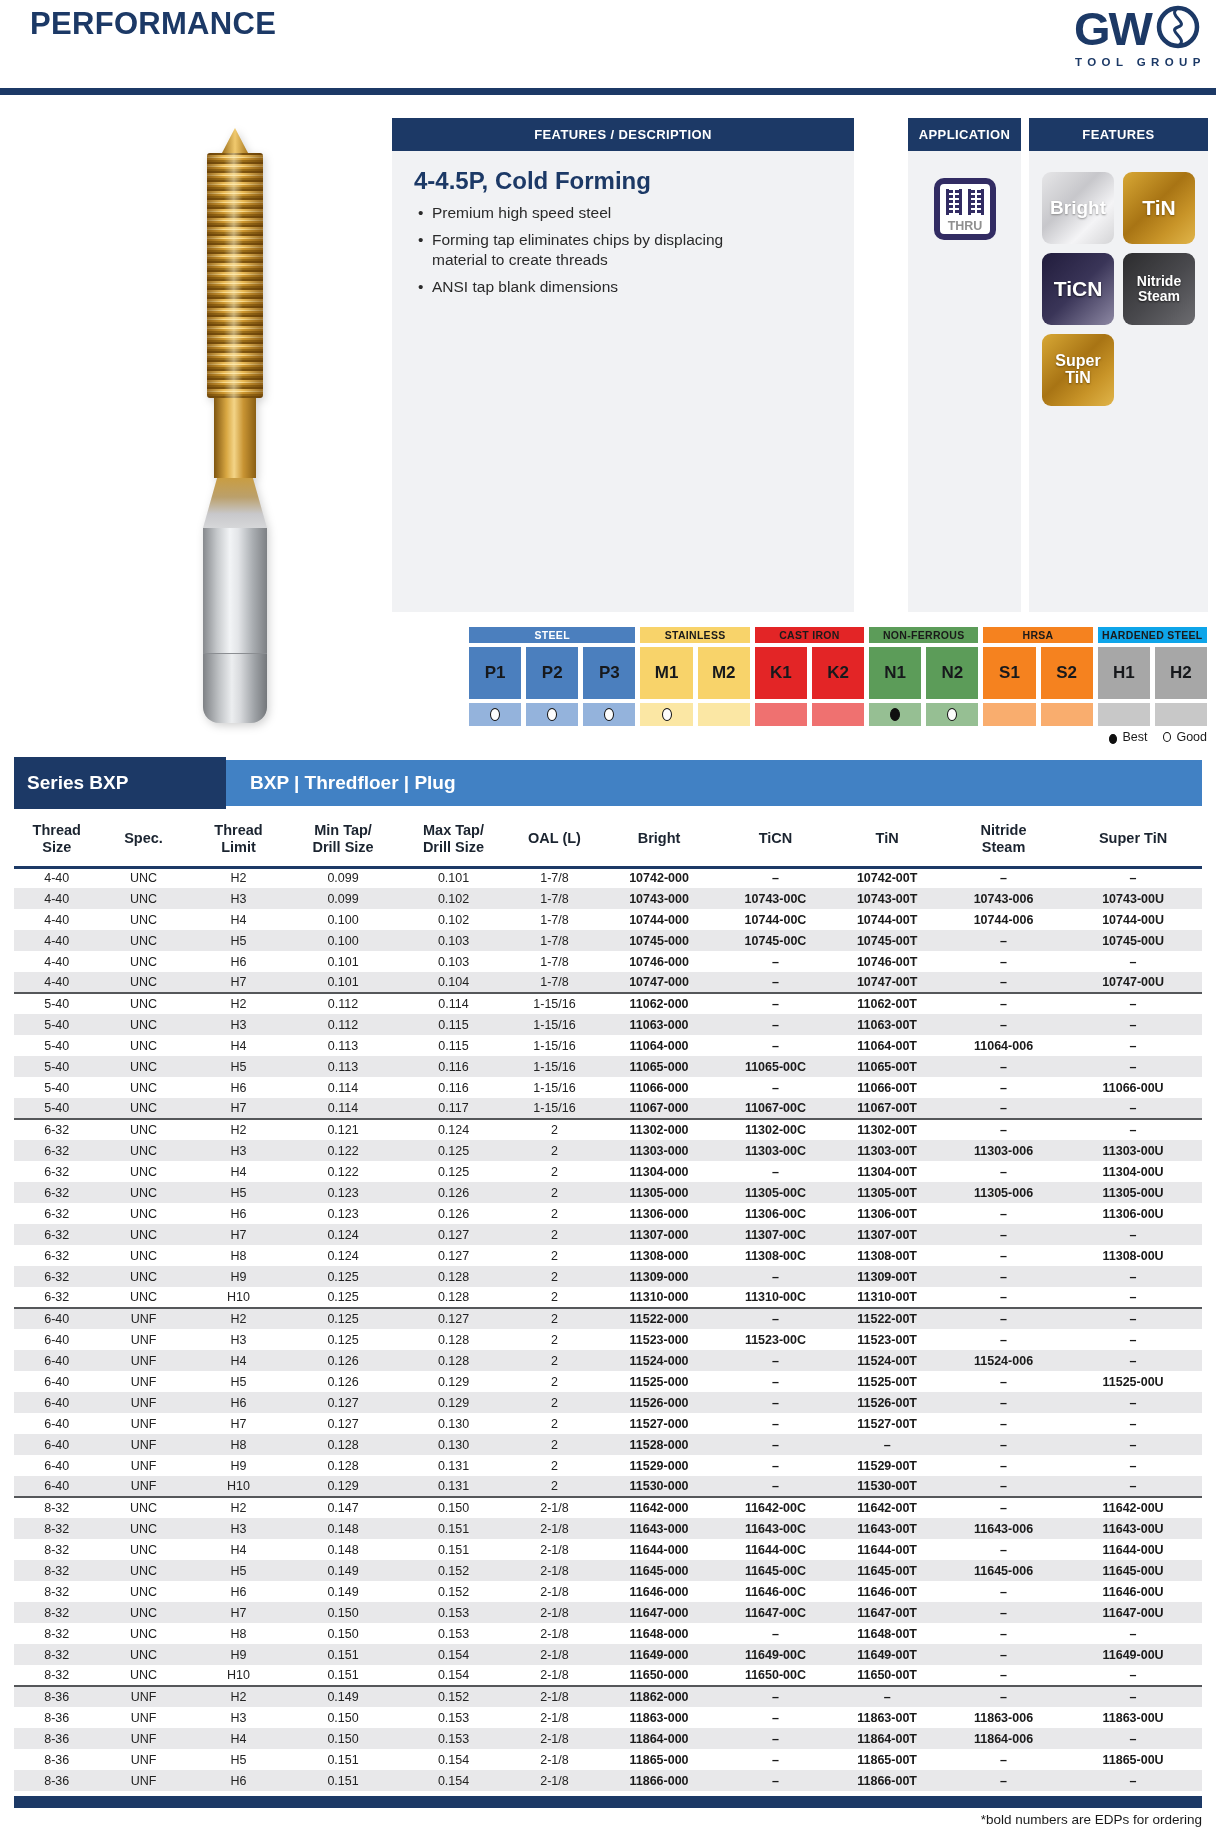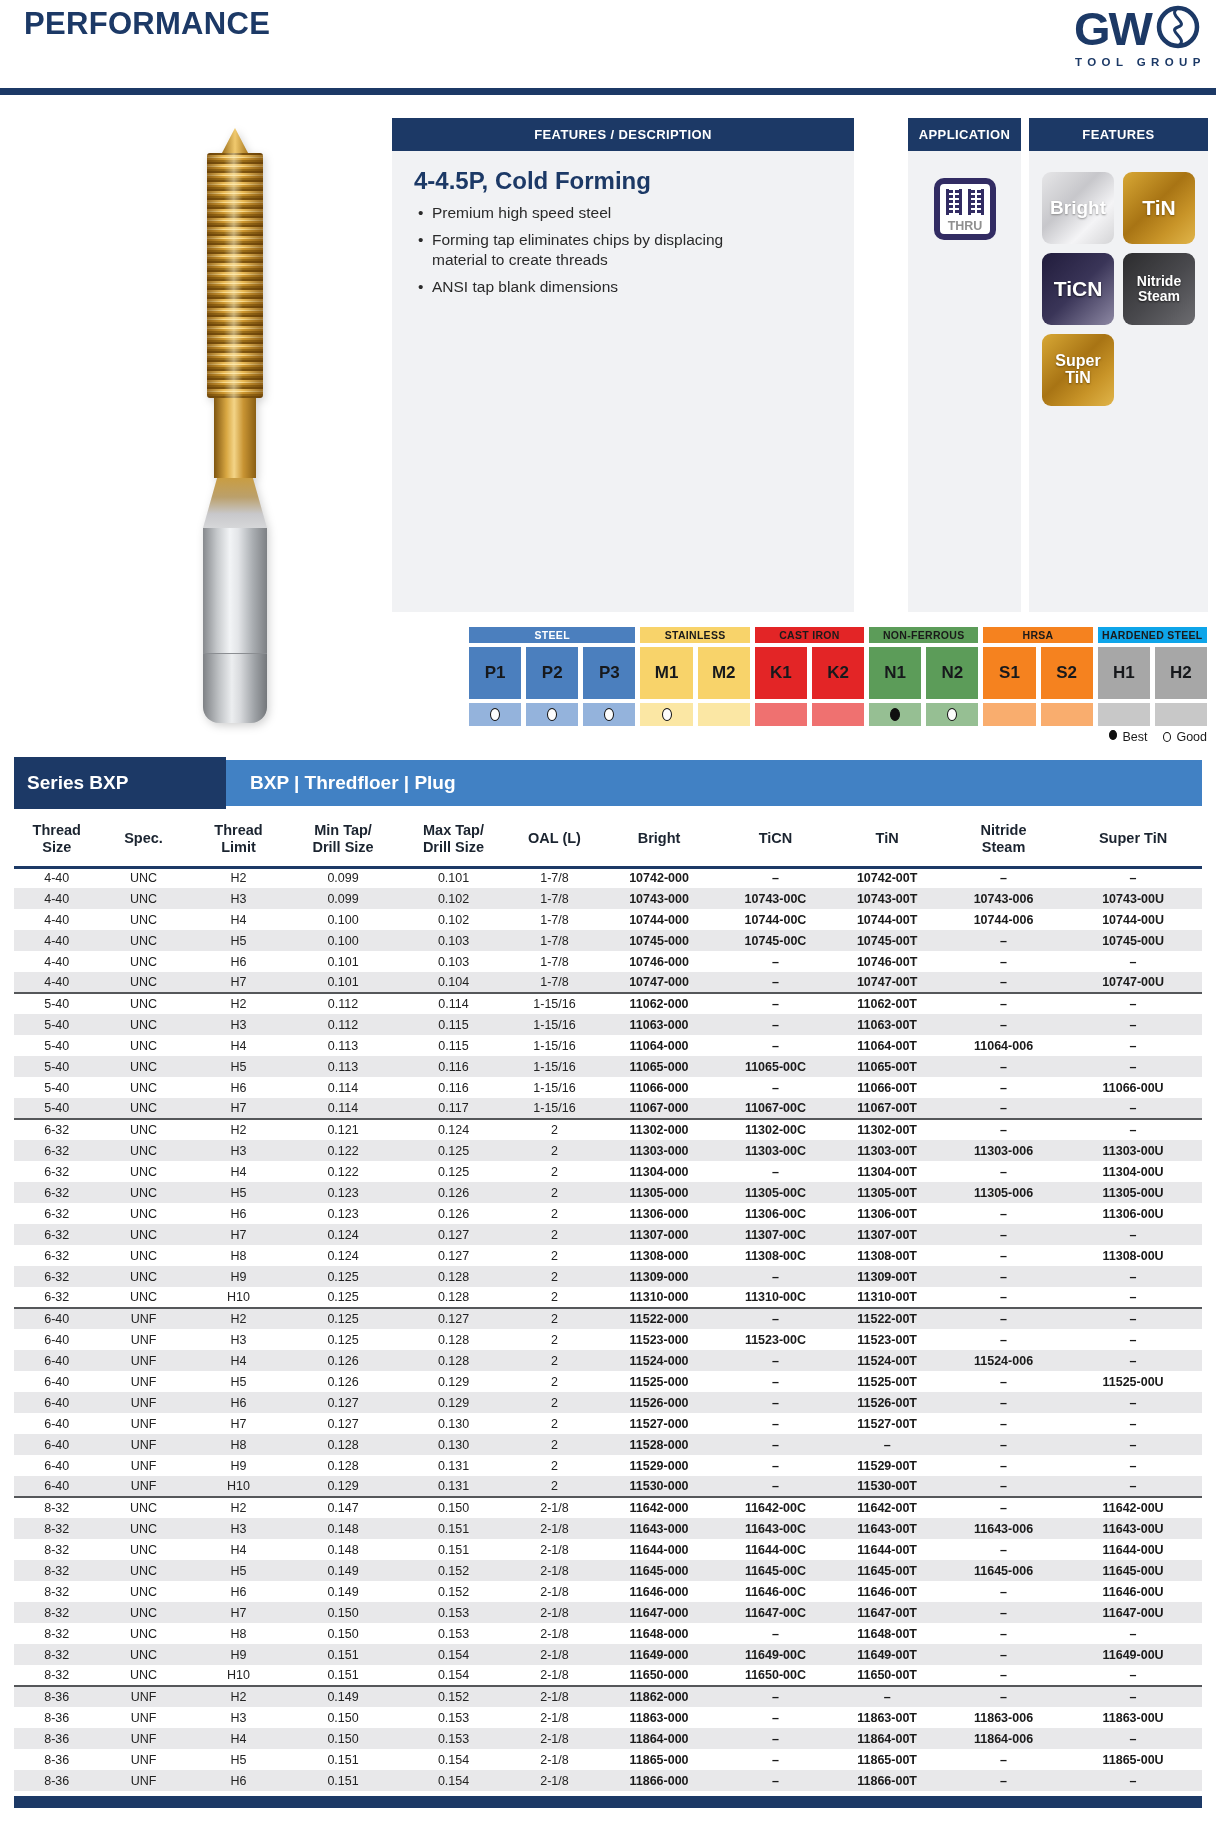--- a/index.html
+++ b/index.html
@@ -1,21 +1,21 @@
 <!DOCTYPE html>
 <html><head>
 <meta charset="utf-8">
 <style>
   * { box-sizing: border-box; }
   html,body { margin:0; padding:0; }
   body { width:1216px; height:1842px; background:#ffffff; font-family:"Liberation Sans", sans-serif; position:relative; overflow:hidden; }
   #page { position:absolute; inset:0; }
 
   
-  .hdr-title { position:absolute; left:24px; top:6px; font-size:31px; font-weight:bold; color:#1c3966; letter-spacing:0.3px; }
+  .hdr-title { position:absolute; left:30px; top:6px; font-size:31px; font-weight:bold; color:#1c3966; letter-spacing:0.3px; }
   .hdr-sub { position:absolute; left:14px; top:46px; font-size:17.5px; color:#1f1f1f; }
   .hdr-logo { position:absolute; right:12px; top:4px; width:130px; height:66px; }
   .hdr-rule { position:absolute; left:0; top:88px; width:1216px; height:7px; background:#1c3966; }
 
   
   .tap { position:absolute; left:170px; top:128px; width:130px; display:flex; flex-direction:column; align-items:center; filter:drop-shadow(2px 3px 4px rgba(0,0,0,0.18)); }
   .tap-tip { width:26px; height:25px; background:linear-gradient(90deg,#9c6f1a,#f0c96e 50%,#a9791f); clip-path:polygon(50% 0,100% 100%,0 100%); }
   .tap-thread { width:56px; height:245px;
     background:
       linear-gradient(90deg, rgba(90,50,0,.55), rgba(255,255,255,0) 30%, rgba(255,250,215,.5) 48%, rgba(255,255,255,0) 64%, rgba(90,50,0,.5) 96%),
@@ -194,21 +194,21 @@
       </div>
       <div class="mat-ind" style="background: rgb(150, 191, 147);">
         <span class="dot"></span>
       </div>
       <div class="mat-ind" style="background: rgb(249, 173, 110);"></div>
       <div class="mat-ind" style="background: rgb(249, 173, 110);"></div>
       <div class="mat-ind" style="background: rgb(200, 200, 200);"></div>
       <div class="mat-ind" style="background: rgb(200, 200, 200);"></div>
     </div>
   <div class="mat-legend">
-    <span style="display:flex;align-items:flex-start;gap:5px;">
+    <span style="display:flex;align-items:flex-end;gap:5px;">
         <span class="dot filled"></span>
         <span>Best</span>
       </span>
     <span style="display:flex;align-items:center;gap:5px;">
         <span class="dot"></span>
         <span>Good</span>
       </span>
   </div>
 
   <div class="series-wrap">
@@ -807,14 +807,15 @@
           <td class="edp">11866-000</td>
           <td class="edp">–</td>
           <td class="edp">11866-00T</td>
           <td class="edp">–</td>
           <td class="edp">–</td>
         </tr>
       </tbody>
   </table>
 
   <div class="bottom-bar"></div>
+  <div class="footnote">*bold numbers are EDPs for ordering</div>
 
 </div>
 
 </body></html>

